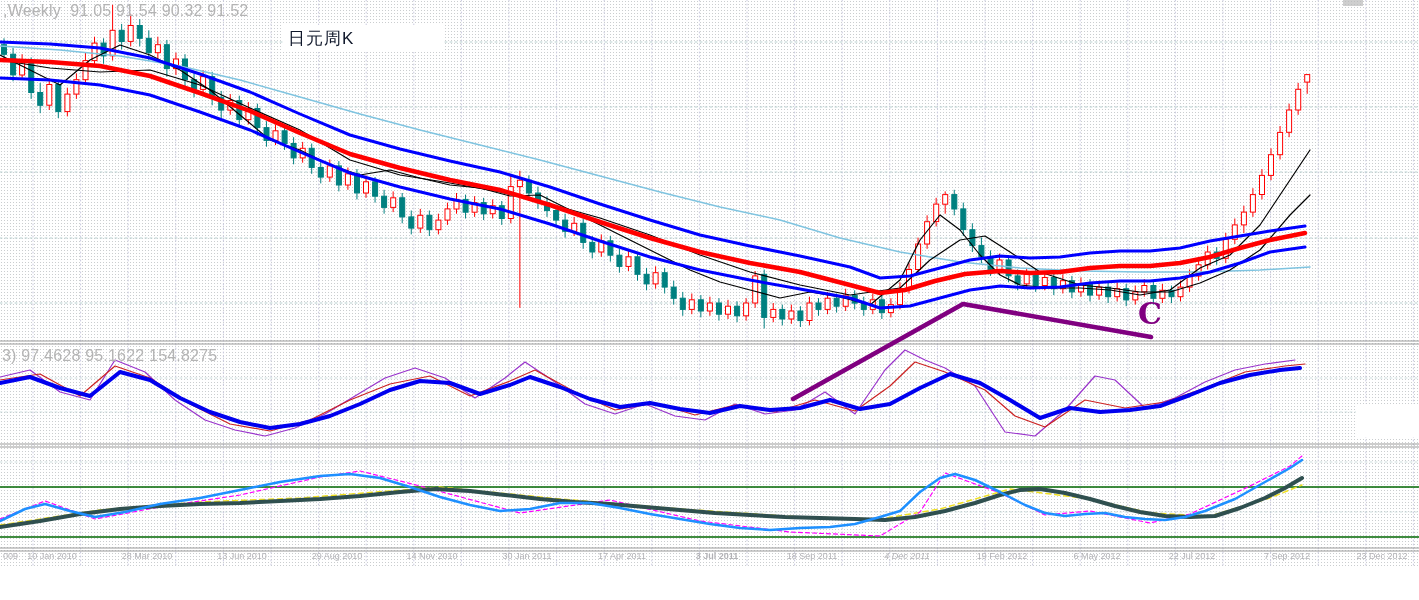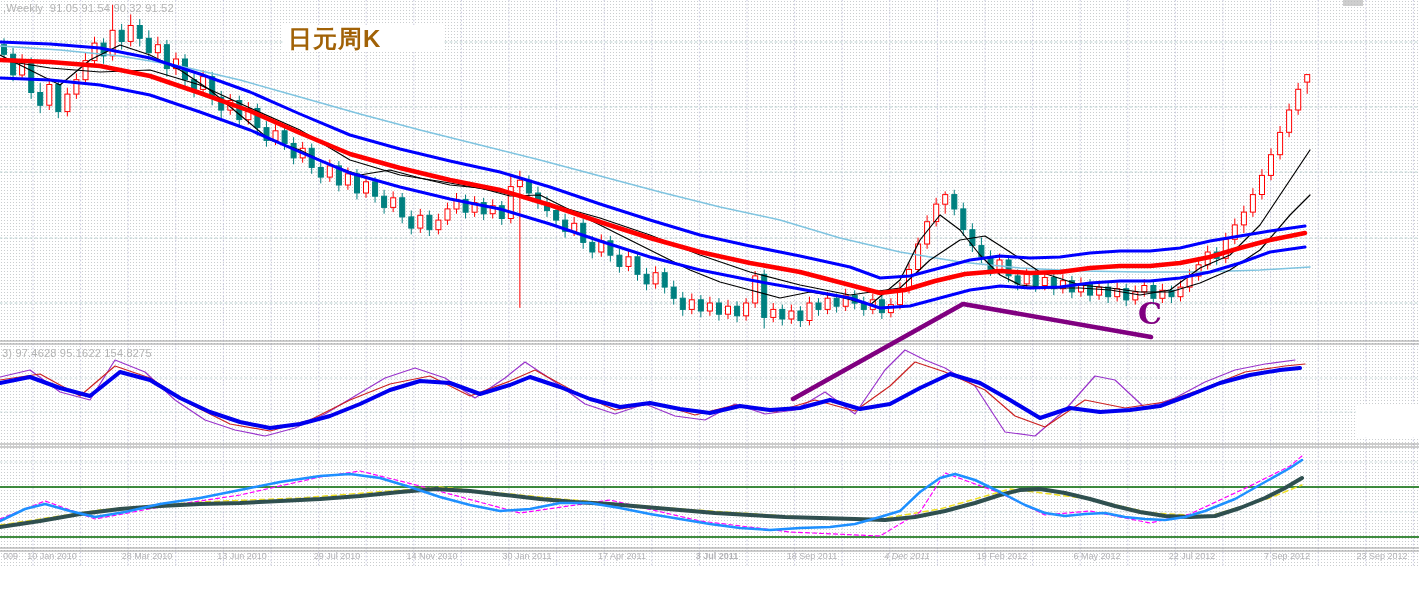--- a/index.html
+++ b/index.html
@@ -2,27 +2,27 @@
 <html><head>
 <meta charset="utf-8">
 <style>
   html,body{margin:0;padding:0;background:#ffffff;}
   #root{position:relative;width:1419px;height:600px;background:#ffffff;overflow:hidden;
         font-family:"Liberation Sans",sans-serif;}
   #texture{position:absolute;left:0;top:0;width:1419px;height:567px;
         background-image:radial-gradient(circle,rgba(150,155,160,.50) .6px,transparent .8px);
         background-size:3px 3px;}
   #plot{position:absolute;left:0;top:0;}
-  .info{position:absolute;font-size:11px;color:#b4b4b4;letter-spacing:.2px;white-space:pre;}
+  .info{position:absolute;font-size:16px;color:#b4b4b4;letter-spacing:.2px;white-space:pre;}
   #info-top{left:3px;top:2px;}
   #info-mid{left:2px;top:347px;}
   #info-bot{left:2px;top:451px;}
   #title-box{position:absolute;left:283px;top:25px;width:160px;height:27px;background:#ffffff;
         display:flex;align-items:center;}
-  #title-box span{color:#a16207;font-weight:bold;font-size:24px;padding-left:5px;letter-spacing:1px;}
+  #title-box span{color:#0f172a;font-weight:normal;font-size:17px;padding-left:5px;letter-spacing:1px;}
   #letter-c{position:absolute;left:1138px;top:296px;color:#800080;font-family:"DejaVu Serif",serif;
         font-weight:600;font-size:30px;}
   #time-axis{position:absolute;left:0;top:551px;width:1419px;height:14px;}
   #time-axis .tick{position:absolute;top:0;font-size:9px;color:#b2b2b6;white-space:nowrap;}
   #white-patch{position:absolute;left:1356px;top:404px;width:63px;height:33px;background:#ffffff;}
   #edge-mark{position:absolute;left:1343px;top:0px;width:20px;height:6px;background:#b9b9b9;opacity:.7;}
 </style>
 </head>
 <body>
 
@@ -393,26 +393,26 @@
   <div id="letter-c">C</div>
 
   <div id="white-patch"></div>
   <div id="edge-mark"></div>
 
   <div id="time-axis">
       <span class="tick" style="left: 3px;">009</span>
       <span class="tick" style="left: 52px; transform: translateX(-50%);">10 Jan 2010</span>
       <span class="tick" style="left: 147px; transform: translateX(-50%);">28 Mar 2010</span>
       <span class="tick" style="left: 242px; transform: translateX(-50%);">13 Jun 2010</span>
-      <span class="tick" style="left: 337px; transform: translateX(-50%);">29 Jul 2010</span>
+      <span class="tick" style="left: 337px; transform: translateX(-50%);">29 Aug 2010</span>
       <span class="tick" style="left: 432px; transform: translateX(-50%);">14 Nov 2010</span>
       <span class="tick" style="left: 527px; transform: translateX(-50%);">30 Jan 2011</span>
       <span class="tick" style="left: 622px; transform: translateX(-50%);">17 Apr 2011</span>
       <span class="tick" style="left: 717px; transform: translateX(-50%); font-weight: bold;">3 Jul 2011</span>
       <span class="tick" style="left: 812px; transform: translateX(-50%);">18 Sep 2011</span>
       <span class="tick" style="left: 907px; transform: translateX(-50%); font-style: italic;">4 Dec 2011</span>
       <span class="tick" style="left: 1002px; transform: translateX(-50%);">19 Feb 2012</span>
       <span class="tick" style="left: 1097px; transform: translateX(-50%);">6 May 2012</span>
       <span class="tick" style="left: 1192px; transform: translateX(-50%);">22 Jul 2012</span>
       <span class="tick" style="left: 1287px; transform: translateX(-50%);">7 Sep 2012</span>
-      <span class="tick" style="left: 1382px; transform: translateX(-50%);">23 Sep 2012</span>
+      <span class="tick" style="left: 1382px; transform: translateX(-50%);">23 Dec 2012</span>
     </div>
 </div>
 
 </body></html>

